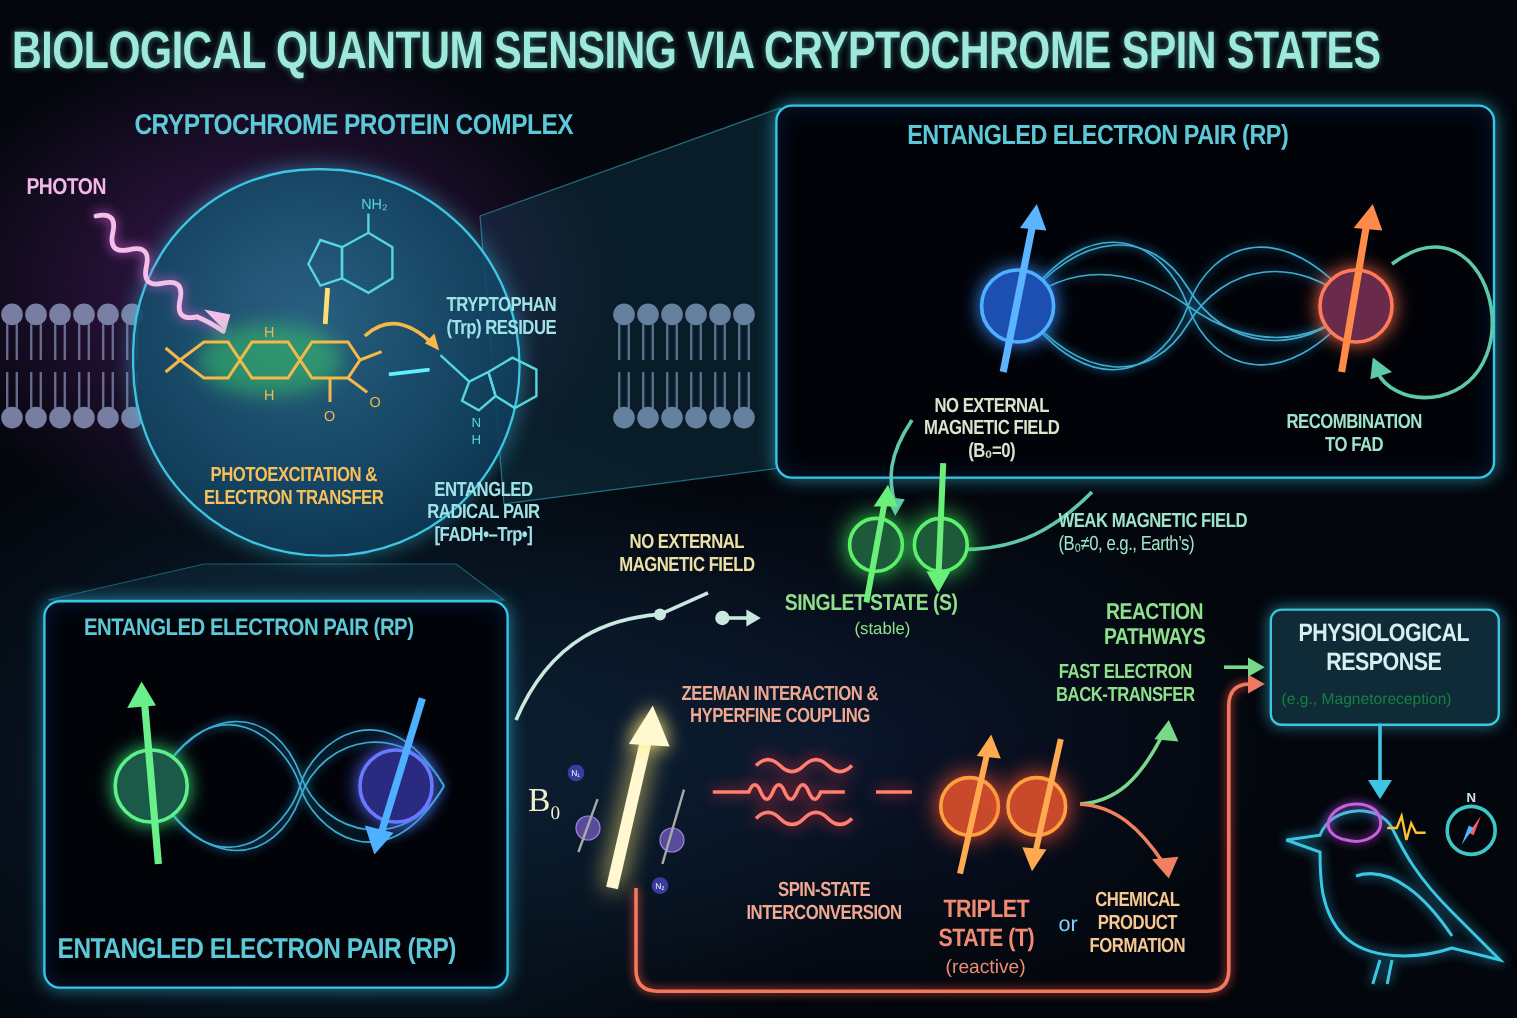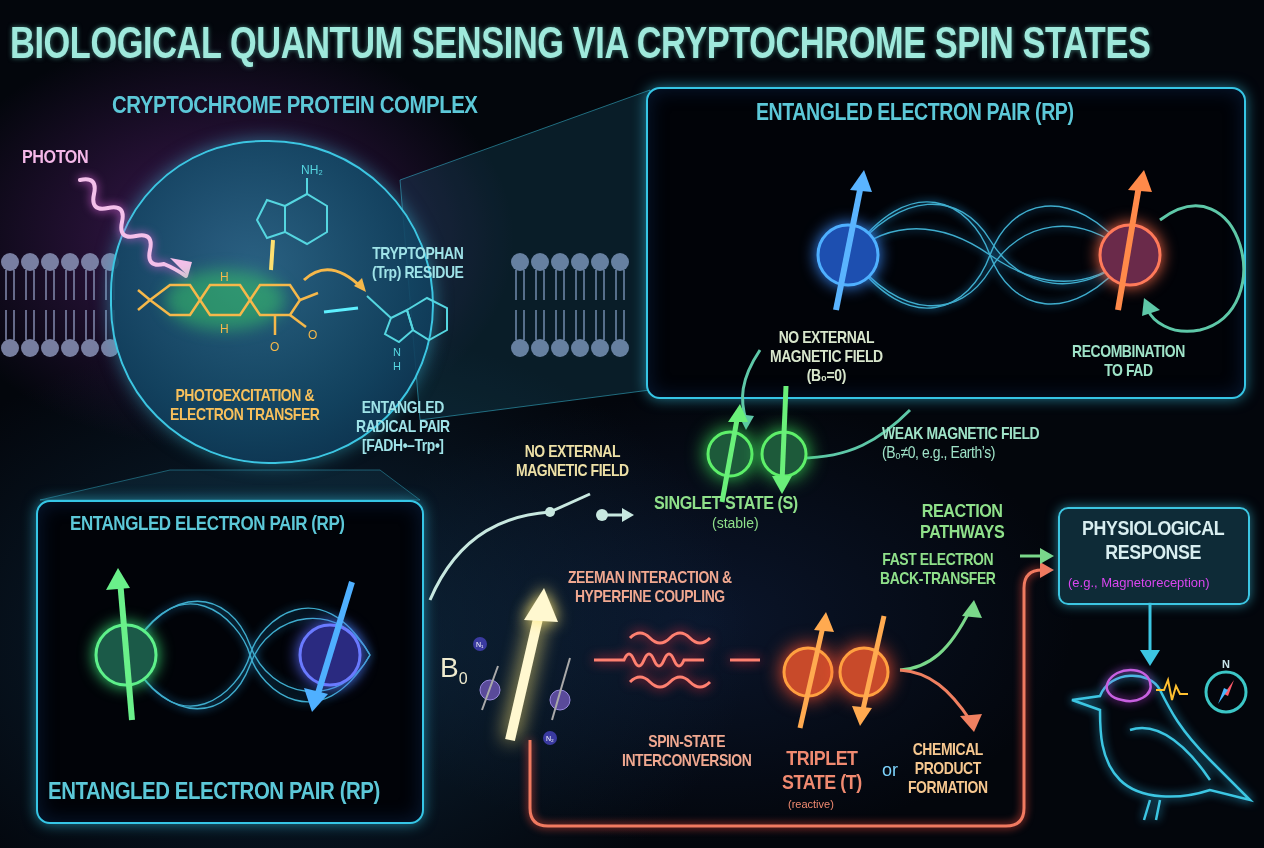--- a/index.html
+++ b/index.html
@@ -205,21 +205,21 @@
   <line x1="106" y1="16" x2="102" y2="112" stroke="#6af07a" stroke-width="5"></line>
   <polygon points="102,124 92,106 112,106" fill="#6af07a"></polygon>
 </svg>
 <div class="abs cond lbl" style="left:654px;top:492px;font-size:19px;color:#8fe08a;transform:scaleX(0.85);">SINGLET STATE (S)</div>
 <div class="abs lbl" style="left:712px;top:516px;font-size:14px;color:#8fe08a;text-align:right;">(stable)</div>
 <div class="abs cond lbl" style="left:882px;top:424px;font-size:17px;color:#9fe3c8;text-align:left;transform:scaleX(0.82);">
   <div>WEAK MAGNETIC FIELD</div>
   <div style="font-weight:400">(B₀≠0, e.g., Earth’s)</div>
 </div>
 
-<div class="abs lbl" style="left:440px;top:652px;font-size:28px;color:#f0ecd0;">
+<div class="abs lbl" style="left:440px;top:652px;font-size:28px;color:#f0ecd0;font-family:Liberation Serif, serif;">
   <span>B</span><sub style="font-size:16px">0</sub>
 </div>
 <svg style="left:470px;top:580px" width="120" height="170">
   <line x1="40" y1="160" x2="70" y2="30" stroke="#fff8d0" stroke-width="10" style="filter:drop-shadow(0 0 10px #ffe878)"></line>
   <polygon points="74,8 54,40 88,42" fill="#fff8d0" style="filter:drop-shadow(0 0 8px #ffe878)"></polygon>
   <circle cx="20" cy="110" r="10" fill="#5a4a9a" stroke="#9a8ae0"></circle>
   <line x1="12" y1="130" x2="28" y2="86" stroke="#aaa" stroke-width="2"></line>
   <circle cx="10" cy="64" r="7" fill="#3a3aa0"></circle>
   <text x="6" y="67" fill="#fff" font-size="7">N₁</text>
   <circle cx="90" cy="120" r="10" fill="#5a4a9a" stroke="#9a8ae0"></circle>
@@ -253,21 +253,21 @@
   <polygon points="100,126 92,106 112,108" fill="#ffaa50"></polygon>
   <path d="M140 70 C170 68 190 50 210 10" fill="none" stroke="#7ad88a" stroke-width="3"></path>
   <polygon points="214,0 202,16 222,18" fill="#7ad88a"></polygon>
   <path d="M140 70 C170 72 190 90 210 120" fill="none" stroke="#f08060" stroke-width="3"></path>
   <polygon points="214,132 200,116 222,114" fill="#f08060"></polygon>
 </svg>
 <div class="abs cond lbl" style="left:782px;top:746px;font-size:21px;color:#f08a70;transform:scaleX(0.85);">
   <div>TRIPLET</div>
   <div>STATE (T)</div>
 </div>
-<div class="abs lbl" style="left:788px;top:798px;font-size:11px;color:#f08a70;">(reactive)</div>
+<div class="abs lbl" style="left:788px;top:798px;font-size:16px;color:#f08a70;">(reactive)</div>
 <div class="abs lbl" style="left:882px;top:760px;font-size:18px;color:#7dd3fc;">or</div>
 <div class="abs cond lbl" style="left:908px;top:740px;font-size:17px;color:#f7c890;transform:scaleX(0.82);">
   <div>CHEMICAL</div>
   <div>PRODUCT</div>
   <div>FORMATION</div>
 </div>
 
 <svg style="left:0;top:0" width="1264" height="848">
   <path d="M530 740 V808 Q530 826 548 826 H1006 Q1024 826 1024 808 V588 Q1024 570 1042 570" fill="none" stroke="#f07a60" stroke-width="3" style="filter:drop-shadow(0 0 4px #ff5040)"></path>
   <polygon points="1054,570 1040,562 1040,578" fill="#f07a60"></polygon>
@@ -284,21 +284,21 @@
 <div class="abs cond lbl" style="left:880px;top:550px;font-size:17px;color:#8fe08a;transform:scaleX(0.82);">
   <div>FAST ELECTRON</div>
   <div>BACK-TRANSFER</div>
 </div>
 
 <div class="phys"></div>
 <div class="abs cond lbl" style="left:1082px;top:516px;font-size:21px;color:#d8eef0;transform:scaleX(0.85);">
   <div>PHYSIOLOGICAL</div>
   <div>RESPONSE</div>
 </div>
-<div class="abs lbl" style="left:1068px;top:576px;font-size:13px;color:#d946ef;">(e.g., Magnetoreception)</div>
+<div class="abs lbl" style="left:1068px;top:576px;font-size:13px;color:#15803d;">(e.g., Magnetoreception)</div>
 
 <svg style="left:1060px;top:660px" width="200" height="170">
   <g fill="none" stroke="#3cc6e2" stroke-width="2.5" style="filter:drop-shadow(0 0 5px #2ab0e0)">
     <path d="M12 40 L40 36 C50 10 90 10 100 30 C110 50 120 70 150 100 L190 140 L150 130 C120 140 80 140 60 120 C40 100 40 70 40 50 Z"></path>
     <path d="M70 70 C100 60 130 90 150 120"></path>
     <path d="M90 140 L84 160 M100 140 L96 160"></path>
   </g>
   <path d="M48 22 C56 6 86 6 90 22 C94 36 76 44 62 40 C50 38 44 30 48 22 Z" fill="none" stroke="#c860e0" stroke-width="2.5" style="filter:drop-shadow(0 0 4px #c040e0)"></path>
   <path d="M96 30 h8 l4 -10 l4 20 l4 -14 l4 8 h8" fill="none" stroke="#ffc030" stroke-width="2"></path>
   <circle cx="166" cy="32" r="20" fill="none" stroke="#3cc6c6" stroke-width="3"></circle>

